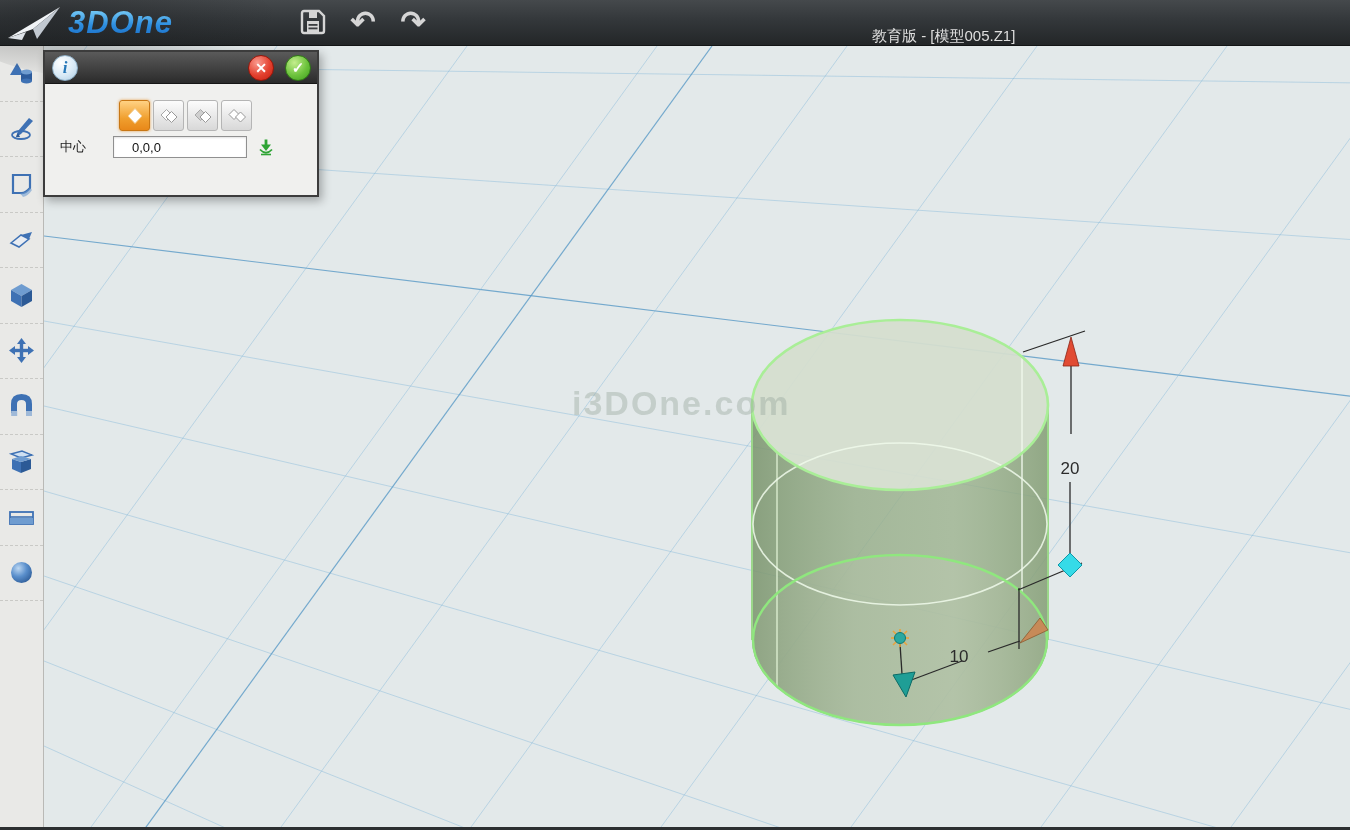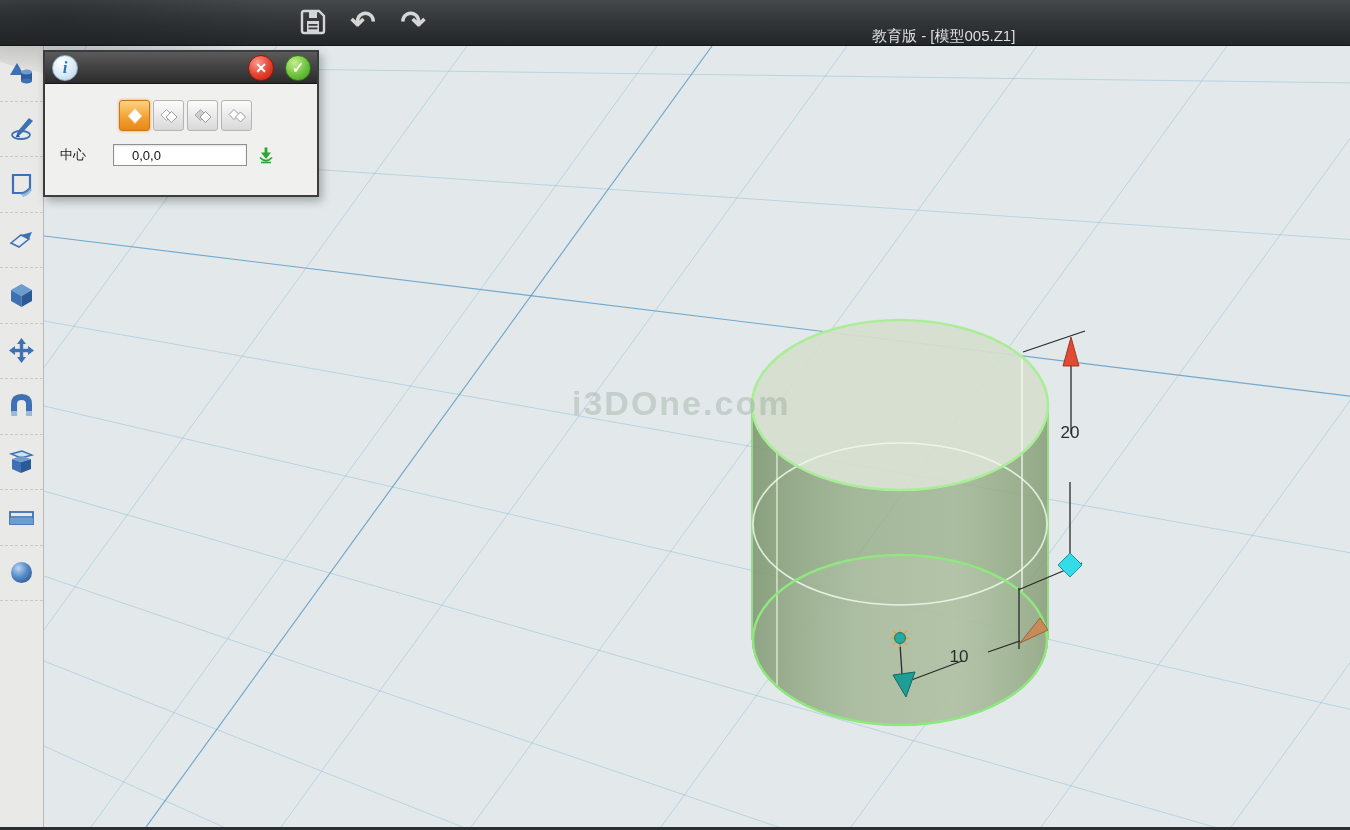--- a/index.html
+++ b/index.html
@@ -31,21 +31,21 @@
   .side-fill { flex:1; }
 
   
   .canvas { position:absolute; left:44px; top:46px; width:1306px; height:784px; overflow:hidden; background:#e3e9ea; }
   .canvas svg.scene { position:absolute; left:0; top:0; }
   .gl { stroke:rgba(126,182,216,0.42); stroke-width:1; }
   .gl.dark { stroke:rgba(88,152,198,0.8); stroke-width:1.2; }
   .watermark { position:absolute; left:528px; top:338px; font-size:34px; font-weight:bold;
     color:rgba(150,165,156,0.4); letter-spacing:2px; user-select:none; }
   .dim-label { position:absolute; font-size:17px; color:#2b2b2b; text-align:center; cursor:pointer; }
-  .dim-20 { left:1000px; top:377px; width:52px;text-align:center; }
+  .dim-20 { left:1000px; top:413px; width:52px;text-align:center; }
   .dim-10 { left:893px; top:601px; width:44px; }
   .bottom-strip { position:absolute; left:0; bottom:0; width:1350px; height:3px; background:#2c2f31; z-index:50; }
 
   
   .dialog { position:absolute; left:43px; top:50px; width:276px; height:147px; z-index:60;
     border:2px solid #3c3c3c; background:#f0f0ee; box-shadow:3px 4px 9px rgba(0,0,0,0.3); }
   .dlg-header { position:relative; height:32px; background:linear-gradient(#5a5a5a, #2b2b2b);
     border-bottom:1px solid #161616; }
   .round-btn { position:absolute; width:26px; height:26px; border-radius:50%; display:flex;
     align-items:center; justify-content:center; cursor:pointer; }
@@ -57,36 +57,44 @@
   .close-btn span { color:#fff; font-weight:bold; font-size:14px; }
   .ok-btn { left:240px; top:3px; background:radial-gradient(circle at 35% 28%, #c4ee8e, #6cc23c 55%, #3f9c1f);
     border:1px solid #2f7a14; }
   .ok-btn span { color:#fff; font-weight:bold; font-size:15px; }
   .mode-row { display:flex; padding:16px 0 0 74px; gap:3px; }
   .mode-btn { width:31px; height:31px; border:1px solid #b5b5b5; border-radius:3px;
     background:linear-gradient(#fcfcfc, #d8d8d8); display:flex; align-items:center; justify-content:center; cursor:pointer; }
   .mode-btn.active { background:linear-gradient(#ffd284, #f09f2e 60%, #e8881a); border:1px solid #c87714;
     box-shadow:0 0 3px rgba(230,140,30,0.8); }
   .field-row { position:absolute; left:0; display:flex; align-items:center; }
-  .row-center { top:92px; }
+  .row-center { top:84px; }
   .row-plane { top:114px; }
   .field-label { width:68px; padding-left:15px; font-size:13px; color:#1c1c1c; }
   .field-input { height:22px; border:1px solid #909090; background:#fff; font-size:13px;
     padding:0 18px; color:#111; box-shadow:inset 0 1px 2px rgba(0,0,0,0.12); font-family:"Liberation Sans", sans-serif; }
   .inp-center { width:134px; }
   .inp-plane { width:178px; }
   .picker { margin-left:9px; cursor:pointer; display:flex; }
 </style>
 </head>
 <body>
 
 <div class="stage">
 
   <div class="titlebar">
     <div class="swoosh"></div>
+    <div class="logo">
+      <svg width="56" height="42" viewBox="0 0 56 42">
+        <polygon points="2,36 54,5 27,27" fill="#f1f4f7"></polygon>
+        <polygon points="27,27 54,5 31,37" fill="#c2c9d1"></polygon>
+        <polygon points="2,36 20,30 16,38" fill="#dde2e7"></polygon>
+      </svg>
+      <span class="logo-text">3DOne</span>
+    </div>
     <div class="tb-icons">
       <div class="tb-btn">
         <svg width="28" height="28" viewBox="0 0 28 28">
           <path d="M3 5 Q3 3 5 3 L20 3 L25 8 L25 23 Q25 25 23 25 L5 25 Q3 25 3 23 Z" fill="none" stroke="#d5d5d5" stroke-width="2.4"></path>
           <rect x="8" y="13" width="12" height="12" fill="#d5d5d5"></rect>
           <rect x="9.5" y="16" width="9" height="1.8" fill="#3a3d40"></rect>
           <rect x="9.5" y="19.5" width="9" height="1.8" fill="#3a3d40"></rect>
           <rect x="10" y="4" width="8" height="6" fill="#d5d5d5"></rect>
         </svg>
       </div>

